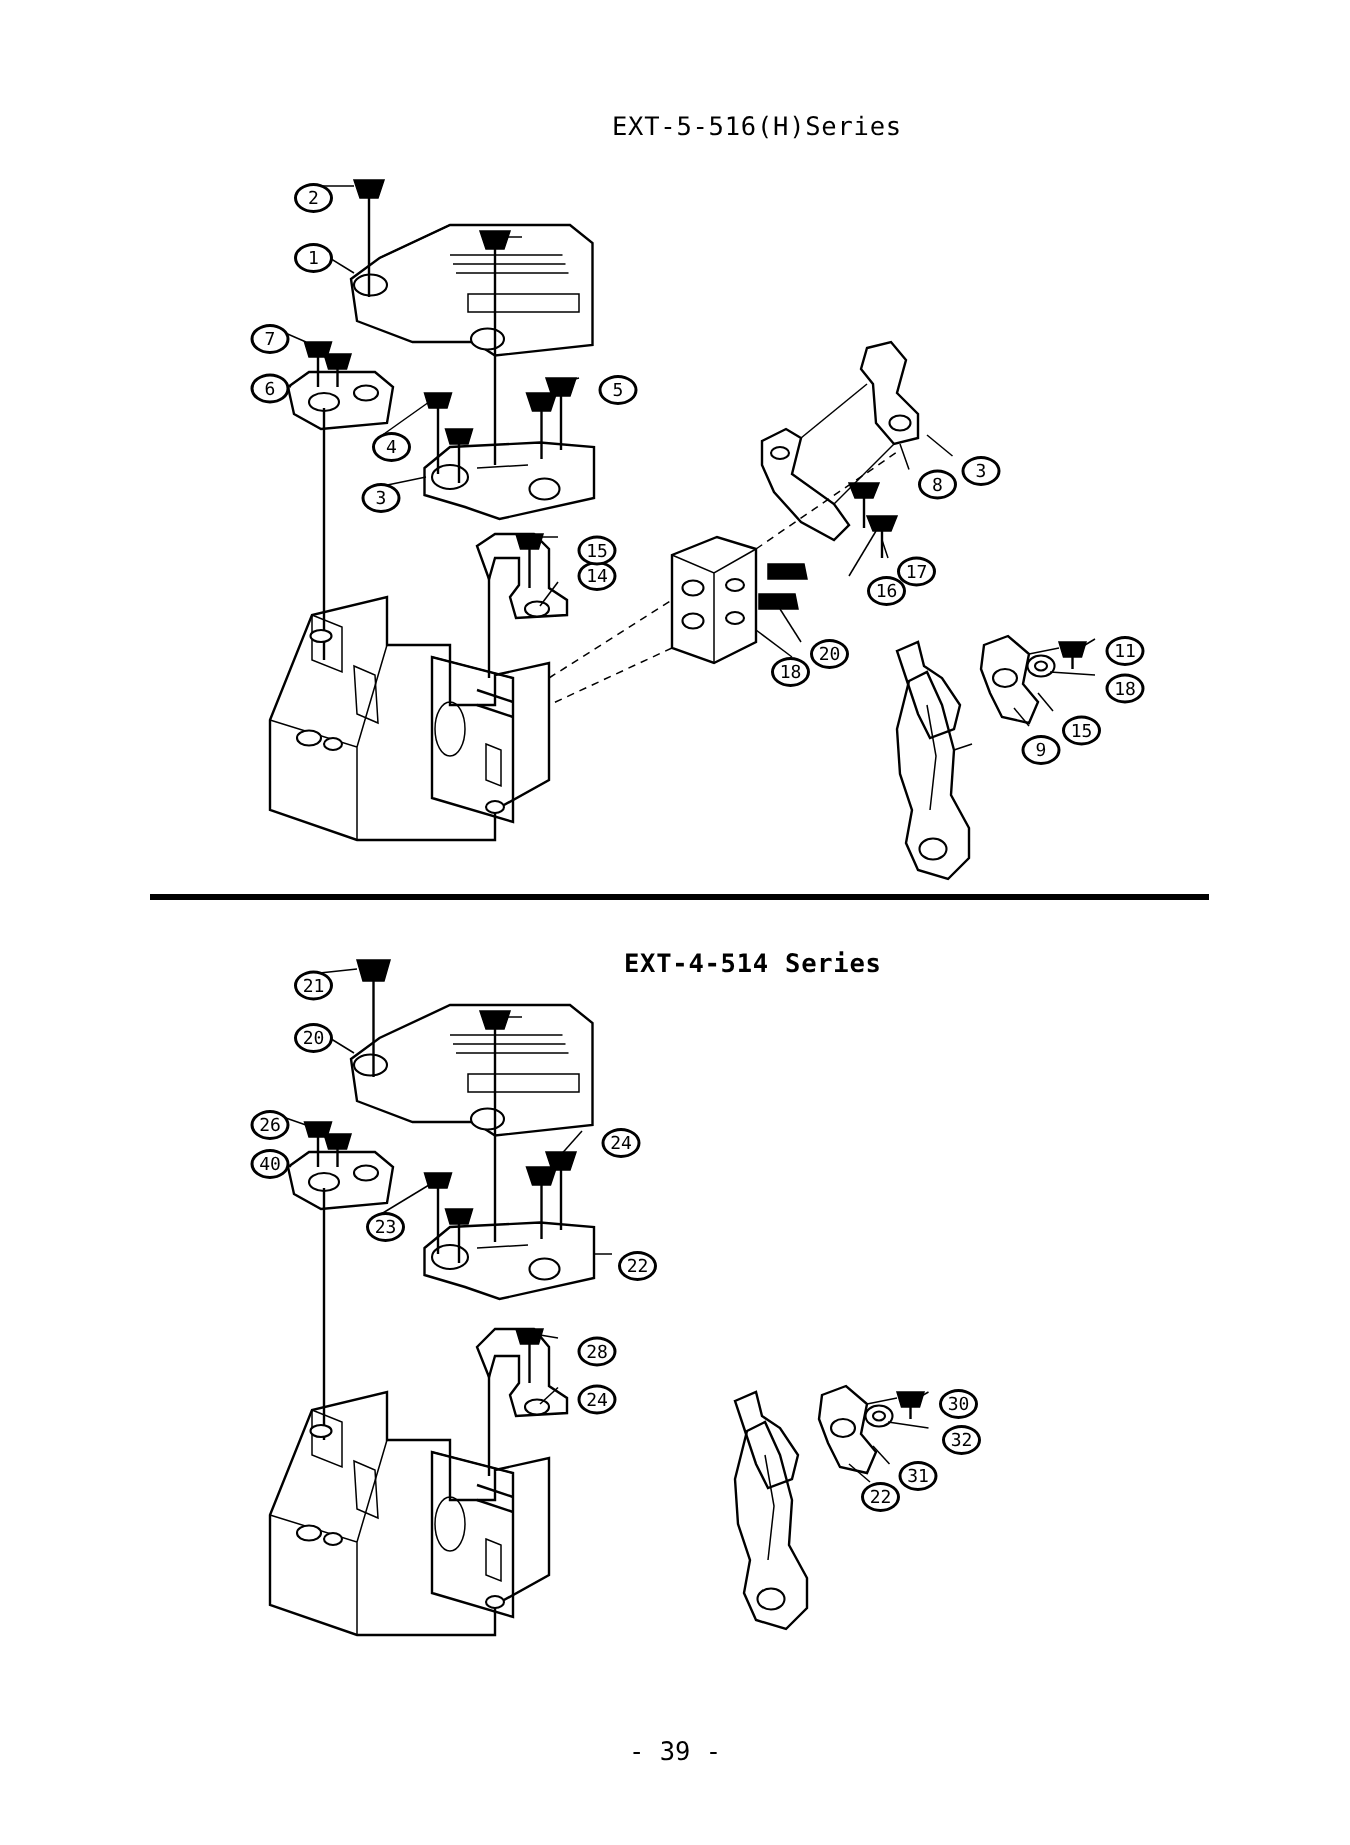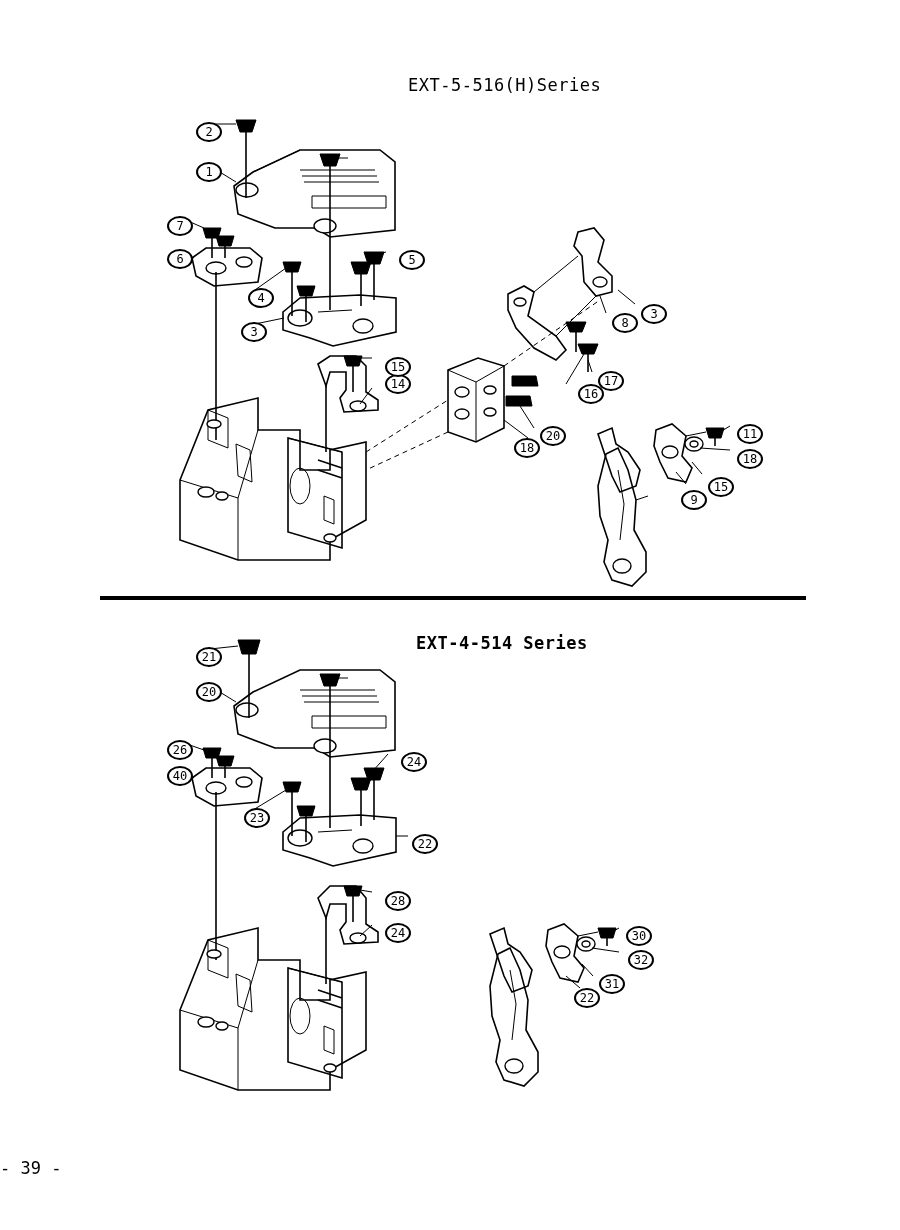--- a/index.html
+++ b/index.html
@@ -40,20 +40,21 @@
     top: 596px;
     width: 706px;
     height: 4px;
     background: #000;
   }
   .page-number {
     position: absolute;
     left: 0;
     top: 1158px;
     width: 900px;
+    text-align: center;
     font-family: "DejaVu Sans Mono", monospace;
     font-size: 17px;
   }
   
   .callout {
     position: absolute;
     width: 26px;
     height: 20px;
     border: 2px solid #000;
     border-radius: 50%;

